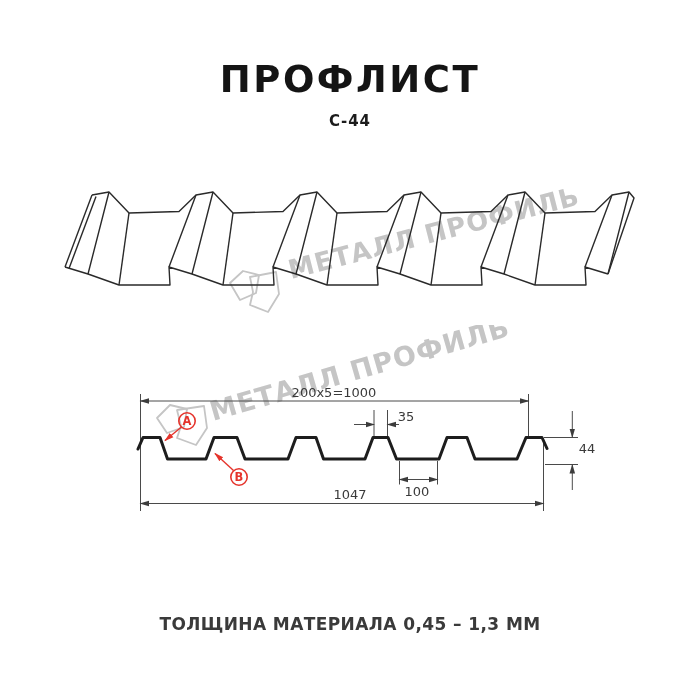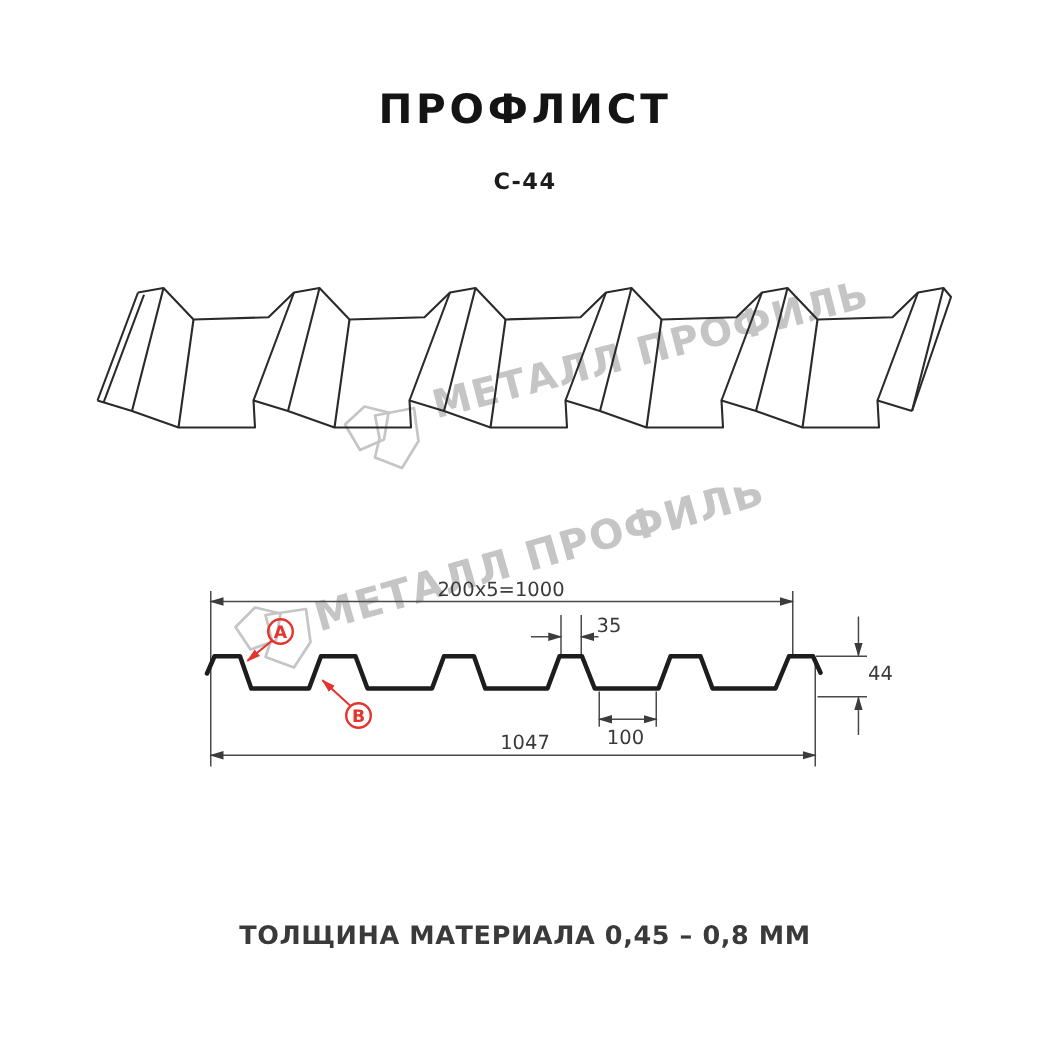--- a/index.html
+++ b/index.html
@@ -1,19 +1,19 @@
 <!DOCTYPE html>
 <html><head>
 <meta charset="utf-8">
 <style>
   html,body{margin:0;padding:0;background:#fff;}
   .page{position:relative;width:700px;height:700px;background:#ffffff;overflow:hidden;
         font-family:"DejaVu Sans","Liberation Sans",sans-serif;}
   .title{position:absolute;left:0;top:58px;width:700px;text-align:center;
-         font-size:27px;font-weight:800;letter-spacing:2.5px;color:#141414;}
+         font-size:37px;font-weight:800;letter-spacing:2.5px;color:#141414;}
   .subtitle{position:absolute;left:0;top:112px;width:700px;text-align:center;
             font-size:15px;font-weight:700;letter-spacing:1px;color:#1c1c1c;}
   .footer-note{position:absolute;left:0;top:614px;width:700px;text-align:center;
                font-size:17px;font-weight:600;letter-spacing:.4px;color:#3a3a3a;}
   svg{position:absolute;}
   #sheet3d{left:50px;top:178px;}
   #profile2d{left:120px;top:325px;}
   .thin{stroke:#4a4a4a;stroke-width:1;fill:none;}
   .thick{stroke:#1d1d1d;stroke-width:3;fill:none;stroke-linejoin:round;stroke-linecap:round;}
   .draw{stroke:#2a2a2a;stroke-width:1.4;fill:none;stroke-linejoin:round;}
@@ -134,14 +134,14 @@
       <text class="mk-letter" x="187" y="425.3" text-anchor="middle" fill="#e5342c">А</text>
     </g>
 
     <g>
       <line class="red-line" x1="233.5" y1="470.5" x2="215" y2="453.5" marker-end="url(#ahred)" stroke="#e5342c"></line>
       <circle cx="239" cy="477" r="8.2" fill="none" stroke-width="1.6" stroke="#e5342c"></circle>
       <text class="mk-letter" x="239" y="481.3" text-anchor="middle" fill="#e5342c">В</text>
     </g>
   </svg>
 
-  <div class="footer-note">ТОЛЩИНА МАТЕРИАЛА 0,45 – 0,8 ММ</div>
+  <div class="footer-note">ТОЛЩИНА МАТЕРИАЛА 0,45 – 1,3 ММ</div>
 </div>
 
 </body></html>

